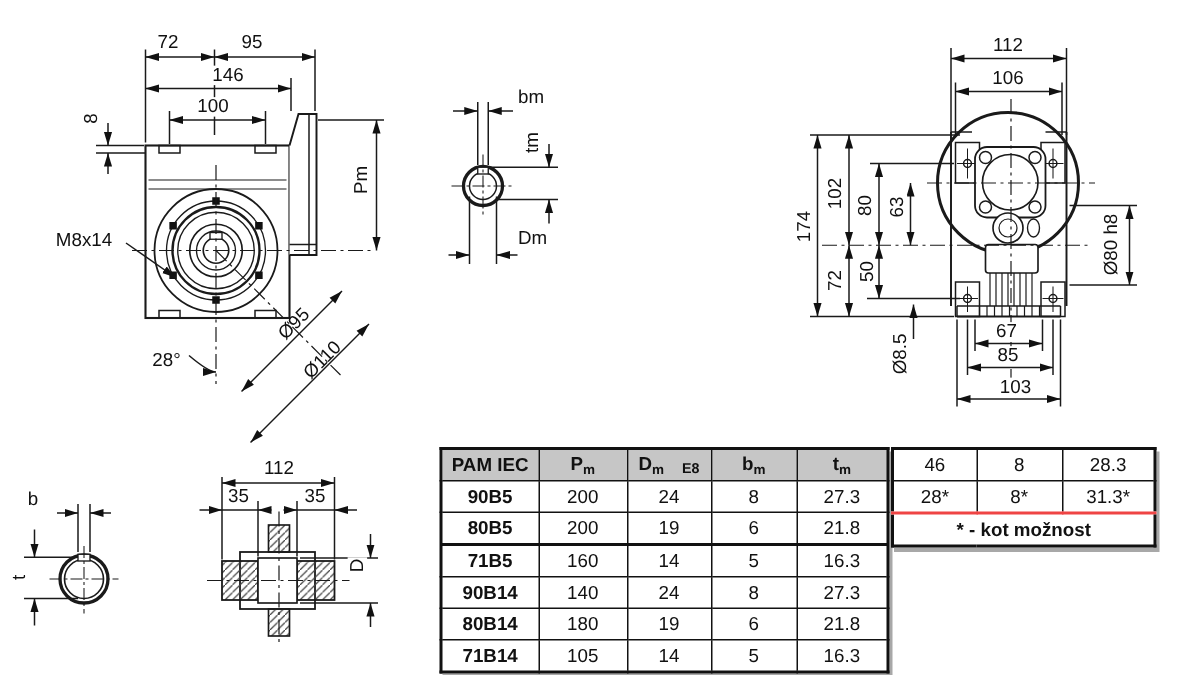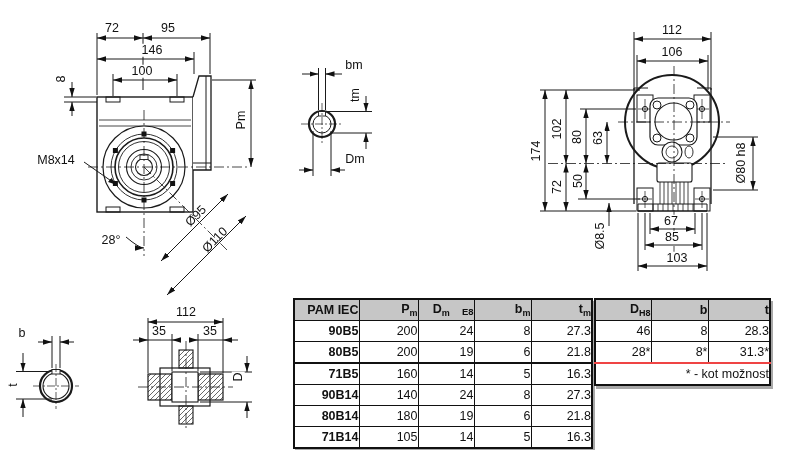--- a/index.html
+++ b/index.html
@@ -5,28 +5,28 @@
   html,body{margin:0;padding:0;background:#fff;}
   #stage{position:relative;width:800px;height:450px;background:#ffffff;overflow:hidden;
          font-family:"Liberation Sans",sans-serif;}
   #linework{position:absolute;left:0;top:0;}
   .lbl{position:absolute;font-size:12.5px;line-height:1;color:#111;white-space:nowrap;
        transform:translate(-50%,-50%);background:#fff;padding:0 1px;}
   .rot{transform:translate(-50%,-50%) rotate(-90deg);}
   .rot45{transform:translate(-50%,-50%) rotate(-45deg);background:transparent;}
   table.dim{position:absolute;border-collapse:collapse;table-layout:fixed;
             background:#fff;border:2px solid #111;box-shadow:2px 3px 0 #a8a8a8;}
-  table.dim td{border:1px solid #111;text-align:right;vertical-align:middle;
+  table.dim td{border:1px solid #111;text-align:center;vertical-align:middle;
                font-size:12.5px;color:#111;padding:0;height:20px;overflow:hidden;}
   table.dim tr.hdr td{background:#c6c6c6;font-weight:bold;}
   td.pam{font-weight:bold;}
   .sub{font-size:9px;font-weight:bold;vertical-align:-3px;}
   .suf{font-size:9.5px;font-weight:bold;vertical-align:-2px;margin-left:12px;}
   td.note-cell{text-align:left;vertical-align:top;padding:4px 0 0 8px;
-               font-size:13.5px;font-weight:normal;height:82px;}
+               font-size:13.5px;font-weight:bold;height:82px;}
 </style>
 </head>
 <body>
 
 <div id="stage">
 
 <svg id="linework" width="800" height="450" viewBox="0 0 800 450" stroke="#1a1a1a" fill="none" stroke-width="1">
   <defs>
     <marker id="ar" viewBox="0 0 10 10" refX="10" refY="5" markerWidth="9" markerHeight="9" orient="auto-start-reverse">
           <path d="M0,2 L10,5 L0,8 Z" fill="#111" stroke="none"></path>
@@ -375,25 +375,20 @@
 </tbody>
     </table>
 
 <table class="dim" style="left:594px;top:298px;width:175px">
   <colgroup>
         <col style="width:56px">
         <col style="width:57px">
         <col style="width:62px">
       </colgroup>
   <tbody>
-        <tr class="hdr">
-    <td><span>D</span><span class="sub">H8</span></td>
-    <td><span>b</span></td>
-    <td><span>t</span></td>
-  </tr>
   <tr>
     <td>46</td>
     <td>8</td>
     <td>28.3</td>
   </tr>
   <tr style="border-bottom:2px solid #ef4444">
     <td>28*</td>
     <td>8*</td>
     <td>31.3*</td>
   </tr>

